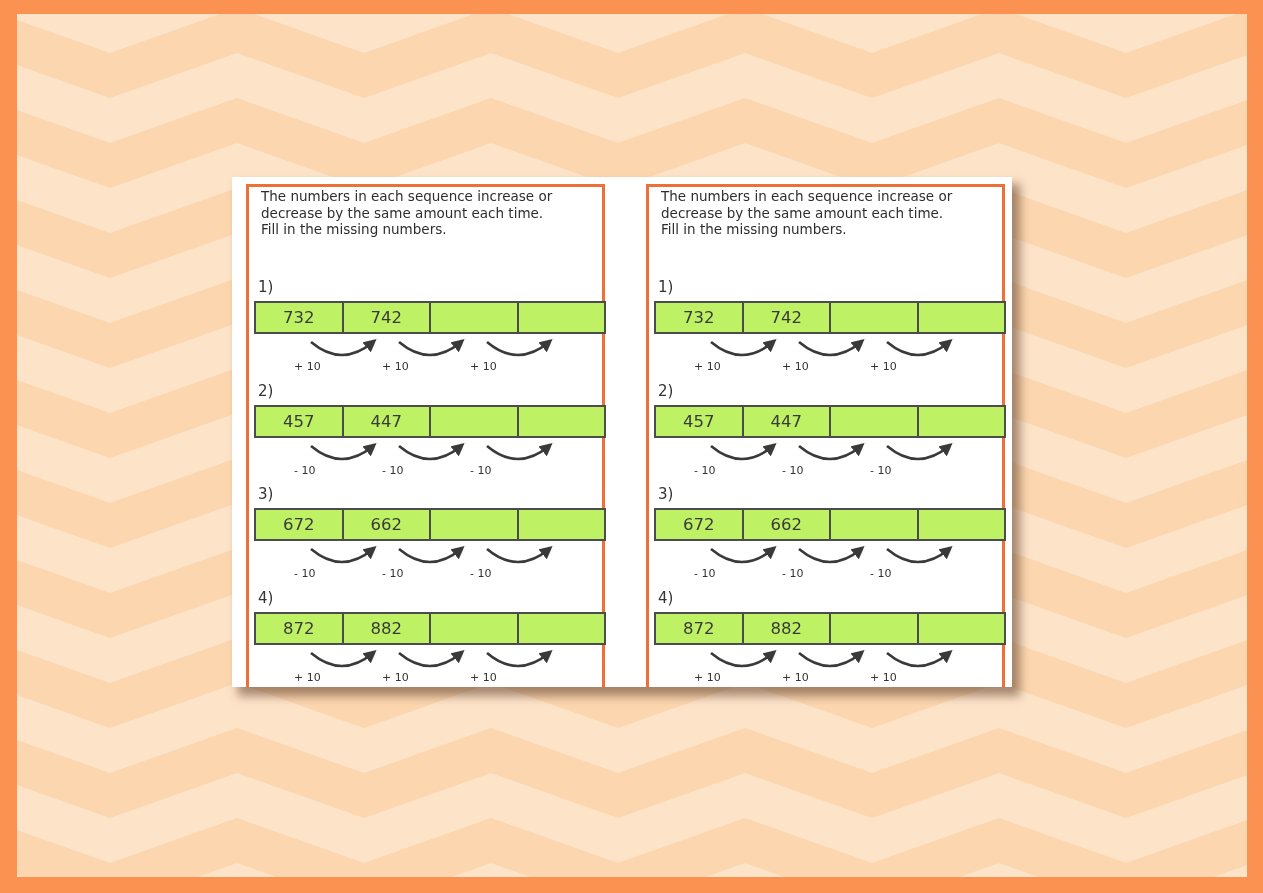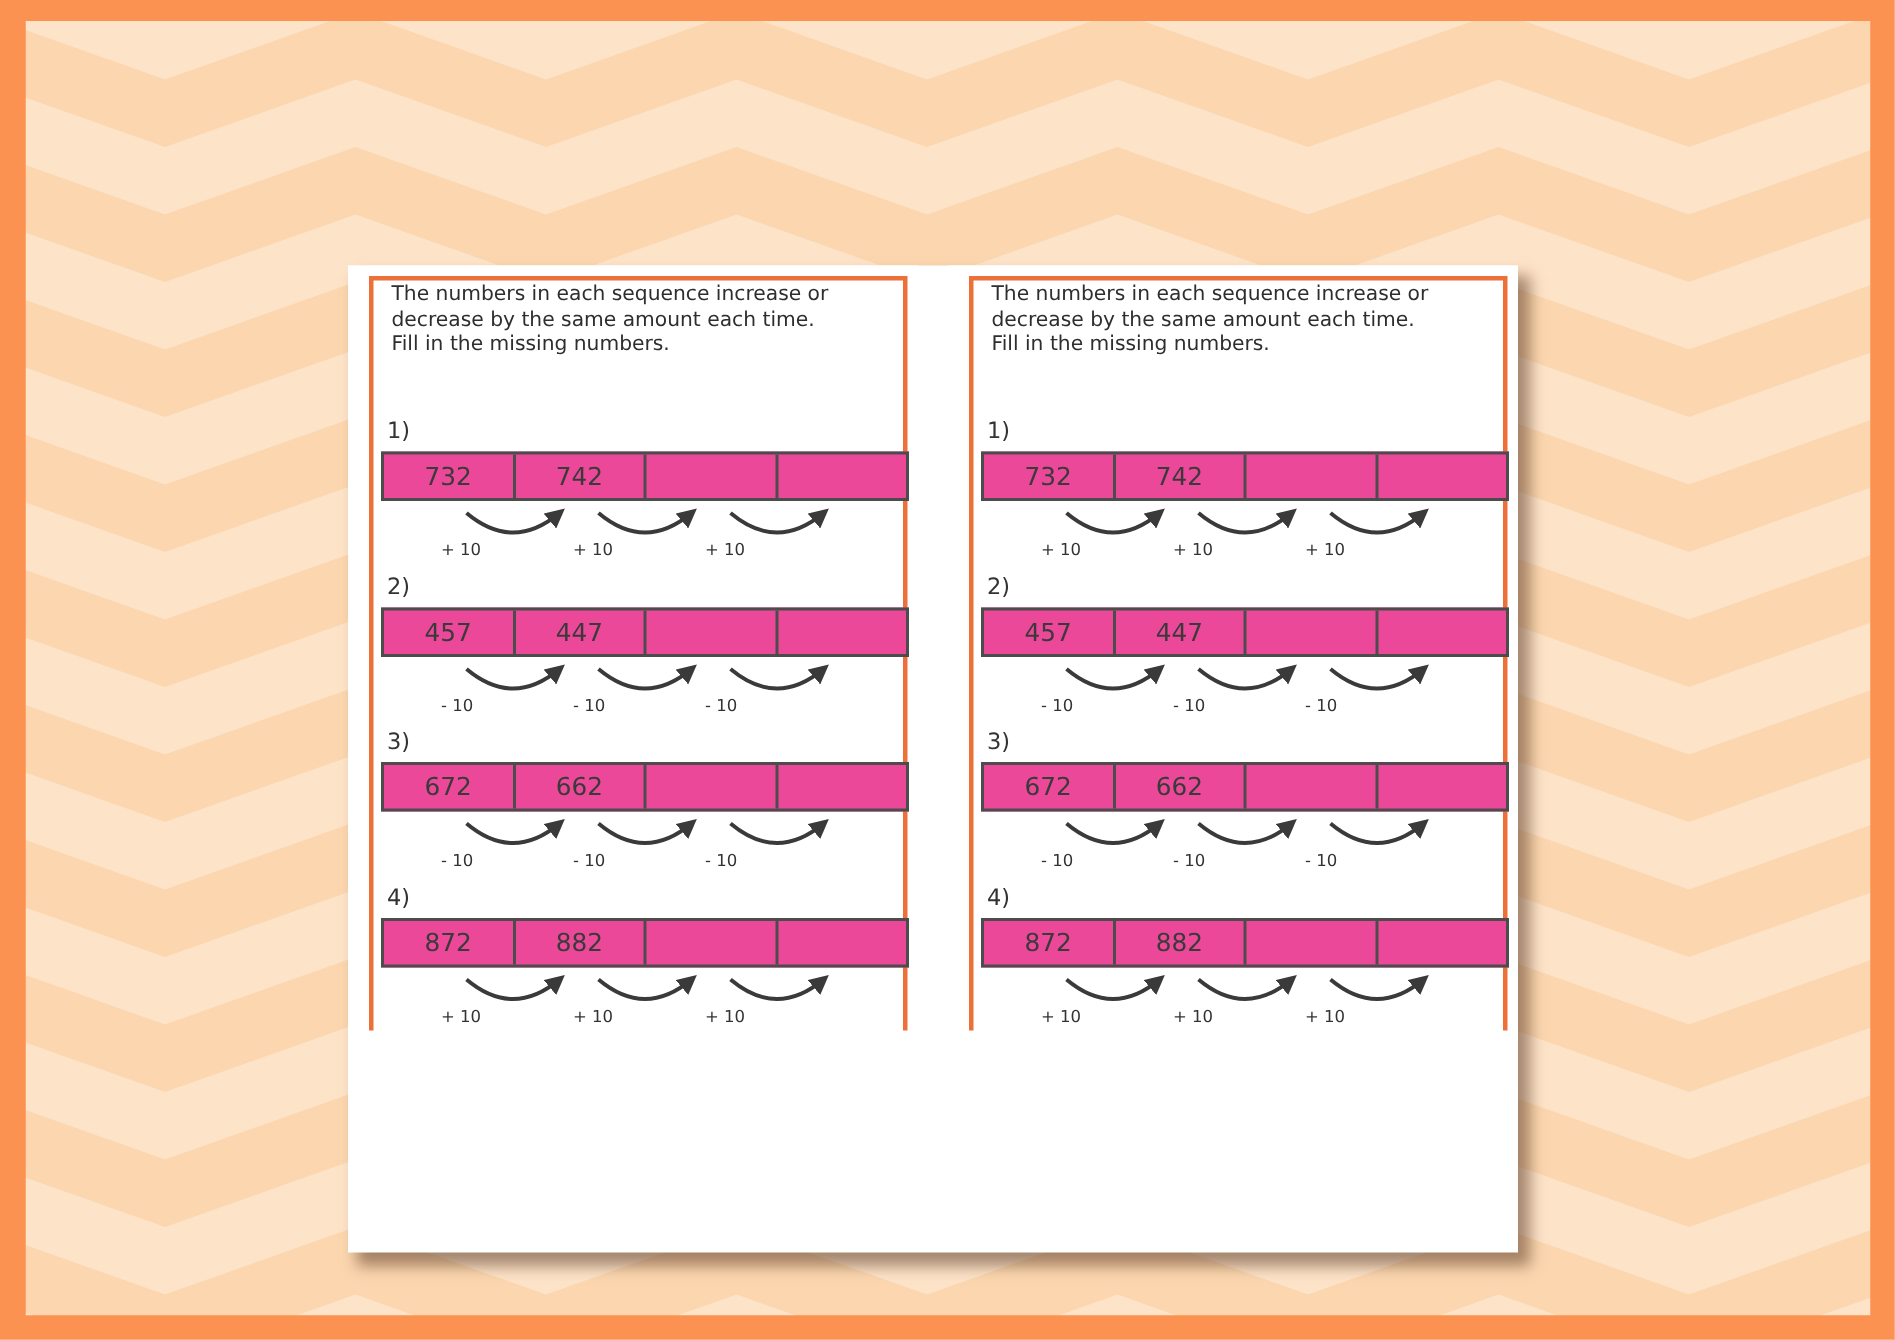--- a/index.html
+++ b/index.html
@@ -16,21 +16,21 @@
   .stage {
     position:relative; width:1263px; height:893px;
     background:var(--frame); overflow:hidden;
   }
   .chevron-bg { position:absolute; left:17px; top:14px; right:16px; bottom:16px; }
   .chevron-bg svg { display:block; width:100%; height:100%; }
   .chev-light { fill:var(--chevron_light); }
   .chev-dark  { fill:var(--chevron_dark); }
 
   .spread {
-    position:absolute; left:232px; top:177px; width:780px; height:658px;
+    position:absolute; left:232px; top:177px; width:780px; height:510px;
     background:#ffffff;
     box-shadow:7px 8px 9px 1px rgba(94,62,40,0.55);
   }
   .sheet {
     position:absolute; top:0; width:380px; height:510px;
     background:#ffffff; overflow:hidden; color:var(--ink);
   }
   .sheet-left  { left:0; }
   .sheet-right { left:400px; }
   .sheet-border {
@@ -39,21 +39,21 @@
   }
   .instructions {
     position:absolute; left:29px; top:11px; width:300px;
     font-size:13.5px; line-height:16.5px; color:var(--ink);
   }
   .blocks { position:absolute; left:0; top:0; right:0; bottom:0; }
   .seq-block { position:absolute; left:0; width:100%; height:100px; }
   .seq-label { position:absolute; left:26px; top:0; font-size:15px; color:#333; }
   .seq-row {
     position:absolute; left:22px; top:23px; width:352px; height:33px;
-    border:2px solid var(--box_border); display:flex; background:#ec4899;
+    border:2px solid var(--box_border); display:flex; background:#bef264;
   }
   .cell {
     flex:1; display:flex; align-items:center; justify-content:center;
     font-size:16.5px; color:#3a3a3a; border-right:2px solid var(--box_border);
   }
   .cell:last-child { border-right:none; }
   .arc-unit { position:absolute; top:57px; width:80px; height:42px; }
   .arc-unit svg { display:block; }
   .arc-path { stroke:var(--arrow); stroke-width:2.6; fill:none; }
   .arrow-fill { fill:var(--arrow); }

